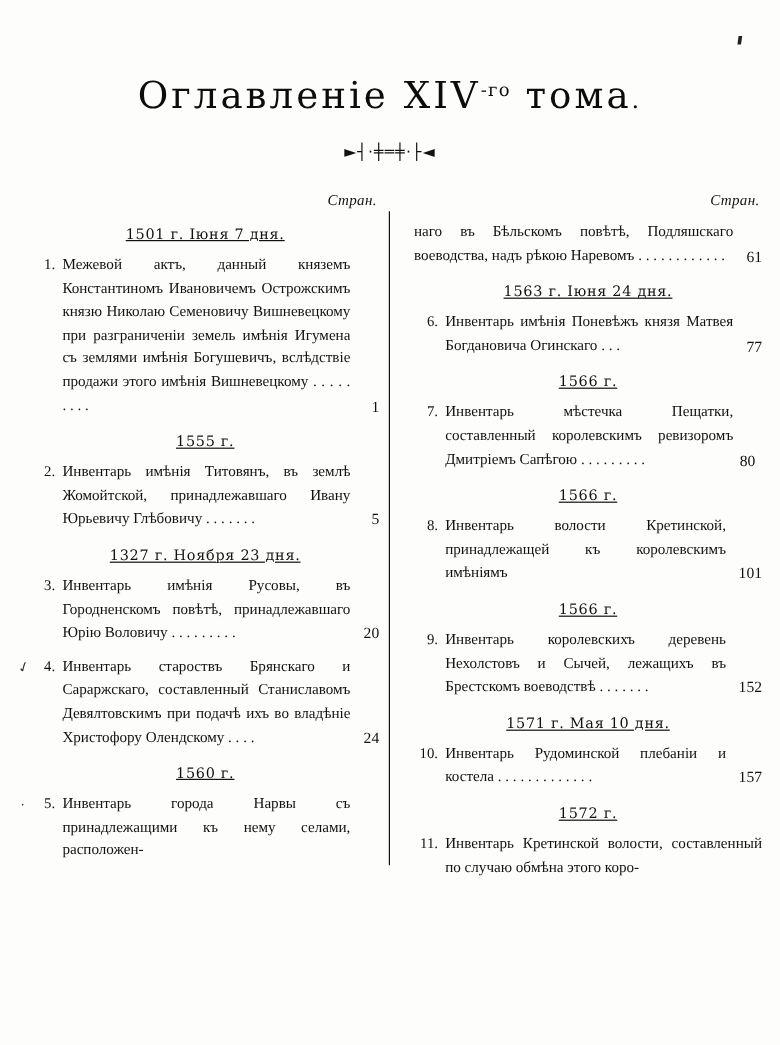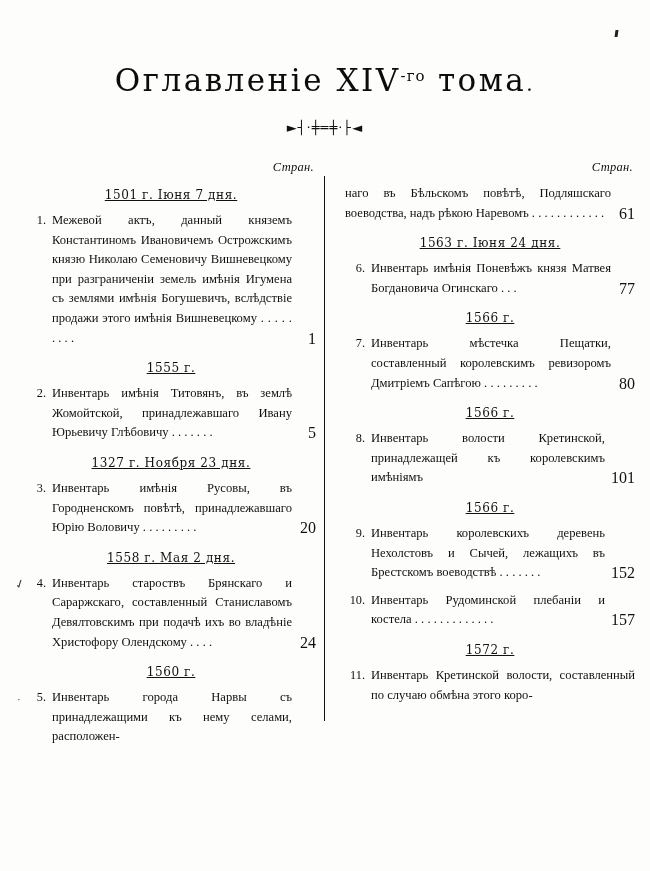--- a/index.html
+++ b/index.html
@@ -110,21 +110,21 @@
     top: 0;
     width: 20px;
     text-align: right;
     font-size: 12.3px;
   }
   .entry .page-no {
     position: absolute;
     right: 0;
     width: 24px;
     text-align: right;
-    font-size: 16px;
+    font-size: 13px;
   }
   .entry .txt { display: block; }
   .pencil {
     position: absolute;
     left: -11px;
     top: 1px;
     font-size: 12px;
     color: #333;
     transform: rotate(-20deg);
   }
@@ -168,21 +168,20 @@
       <span class="page-no" style="bottom:0;">5</span>
     </div>
 
     <div class="heading">1327 г. Ноября 23 дня.</div>
     <div class="entry">
       <span class="num">3.</span>
       <span class="txt">Инвентарь имѣнія Русовы, въ Городненскомъ повѣтѣ, принадлежавшаго Юрію Воловичу . . . . . . . . .</span>
       <span class="page-no" style="bottom:0;">20</span>
     </div>
 
-    <div class="heading">1558 г. Мая 2 дня.</div>
     <div class="entry">
       <span class="pencil">✓</span>
       <span class="num">4.</span>
       <span class="txt">Инвентарь староствъ Брянскаго и Сараржскаго, составленный Станиславомъ Девялтовскимъ при подачѣ ихъ во владѣніе Христофору Олендскому . . . .</span>
       <span class="page-no" style="bottom:0;">24</span>
     </div>
 
     <div class="heading">1560 г.</div>
     <div class="entry">
       <span class="bullet-dash">·</span>
@@ -204,37 +203,38 @@
     <div class="entry">
       <span class="num">6.</span>
       <span class="txt">Инвентарь имѣнія Поневѣжъ князя Матвея Богдановича Огинскаго . . .</span>
       <span class="page-no" style="bottom:0;">77</span>
     </div>
 
     <div class="heading">1566 г.</div>
     <div class="entry">
       <span class="num">7.</span>
       <span class="txt">Инвентарь мѣстечка Пещатки, составленный королевскимъ ревизоромъ Дмитріемъ Сапѣгою . . . . . . . . .</span>
-      <span class="page-no" style="bottom:0;">80</span>
+      <span class="page-no" style="bottom:0;text-align:center;">80</span>
     </div>
 
     <div class="heading">1566 г.</div>
     <div class="entry" style="padding-right:30px;">
       <span class="num">8.</span>
       <span class="txt">Инвентарь волости Кретинской, принадлежащей къ королевскимъ имѣніямъ</span>
       <span class="page-no" style="bottom:0;width:30px;">101</span>
     </div>
 
     <div class="heading">1566 г.</div>
     <div class="entry" style="padding-right:30px;">
       <span class="num">9.</span>
       <span class="txt">Инвентарь королевскихъ деревень Нехолстовъ и Сычей, лежащихъ въ Брестскомъ воеводствѣ . . . . . . .</span>
       <span class="page-no" style="bottom:0;width:30px;">152</span>
     </div>
 
+    <div class="heading">1571 г. Мая 10 дня.</div>
     <div class="entry" style="padding-right:30px;">
       <span class="num">10.</span>
       <span class="txt">Инвентарь Рудоминской плебаніи и костела . . . . . . . . . . . . .</span>
       <span class="page-no" style="bottom:0;width:30px;">157</span>
     </div>
 
     <div class="heading">1572 г.</div>
     <div class="entry" style="padding-right:0;">
       <span class="num">11.</span>
       <span class="txt">Инвентарь Кретинской волости, составленный по случаю обмѣна этого коро-</span>

